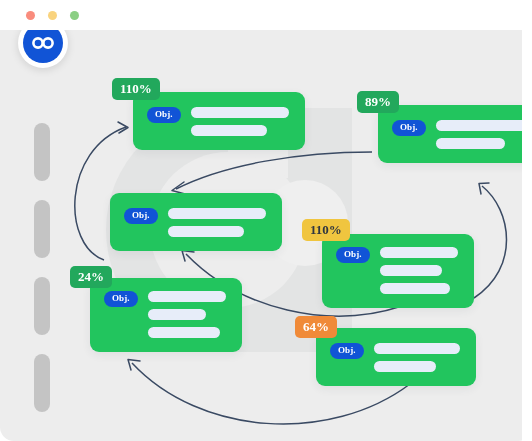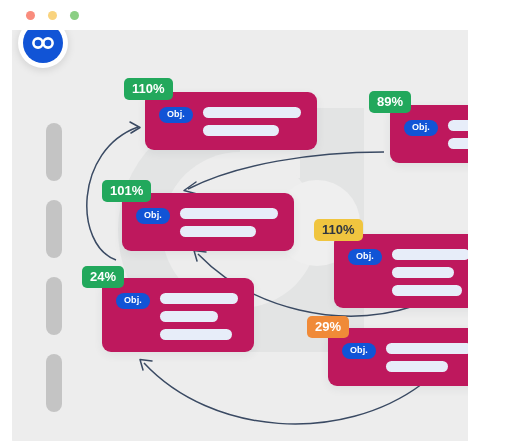--- a/index.html
+++ b/index.html
@@ -43,26 +43,27 @@
     width: 9px; height: 9px;
     border-radius: 50%;
   }
   .dot-red    { background: #F98C7D; }
   .dot-yellow { background: #F9D37E; }
   .dot-green  { background: #8BCF84; }
 
   
   .canvas {
     position: absolute;
-    left: 12px;
+    left: 0;
     top: 30px;
-    width: 456px;
+    width: 522px;
     height: 411px;
     background: #EDEDED;
     overflow: hidden;
+    font-family: Liberation Serif, serif;
   }
 
   
   .watermark {
     position: absolute;
     pointer-events: none;
     z-index: 0;
   }
   .wm-ring {
     left: 106px;
@@ -162,26 +163,26 @@
     fill: none;
     stroke: #3A4A63;
     stroke-width: 1.5;
     stroke-linecap: round;
     stroke-linejoin: round;
   }
 
   
   .card {
     position: absolute;
-    background: #be185d;
+    background: #22c55e;
     border-radius: 9px;
     box-shadow: 0 3px 10px rgba(40,50,70,0.07);
     z-index: 10;
     display: flex;
-    align-items: flex-start;
+    align-items: flex-end;
     box-sizing: border-box;
     padding: 14px 16px 14px 14px;
   }
   .card-body {
     display: flex;
     align-items: flex-start;
     gap: 10px;
     width: 100%;
   }
   .obj-pill {
@@ -275,24 +276,23 @@
       </g>
 
       <g>
         <path class="arrow-path" d="M 410,354 C 330,414 200,406 132,333"></path>
         <path class="arrow-head" d="M 140,331 L 128,329.5 L 131,340"></path>
       </g>
     </svg>
 
     <div class="badge badge-green" style="left:112px;top:48px">110%</div>
     <div class="badge badge-green" style="left:357px;top:61px">89%</div>
-    <div class="badge badge-green" style="left:90px;top:150px">101%</div>
     <div class="badge badge-yellow" style="left:302px;top:189px">110%</div>
     <div class="badge badge-green" style="left:70px;top:236px">24%</div>
-    <div class="badge badge-orange" style="left:295px;top:286px">29%</div>
+    <div class="badge badge-orange" style="left:295px;top:286px">64%</div>
 
     <div class="card" style="left:133px;top:62px;width:172px;height:58px">
       <div class="card-body">
         <span class="obj-pill">Obj.</span>
         <div class="bars">
           <div class="bar" style="width:100%"></div>
           <div class="bar" style="width:78%"></div>
         </div>
       </div>
     </div>

